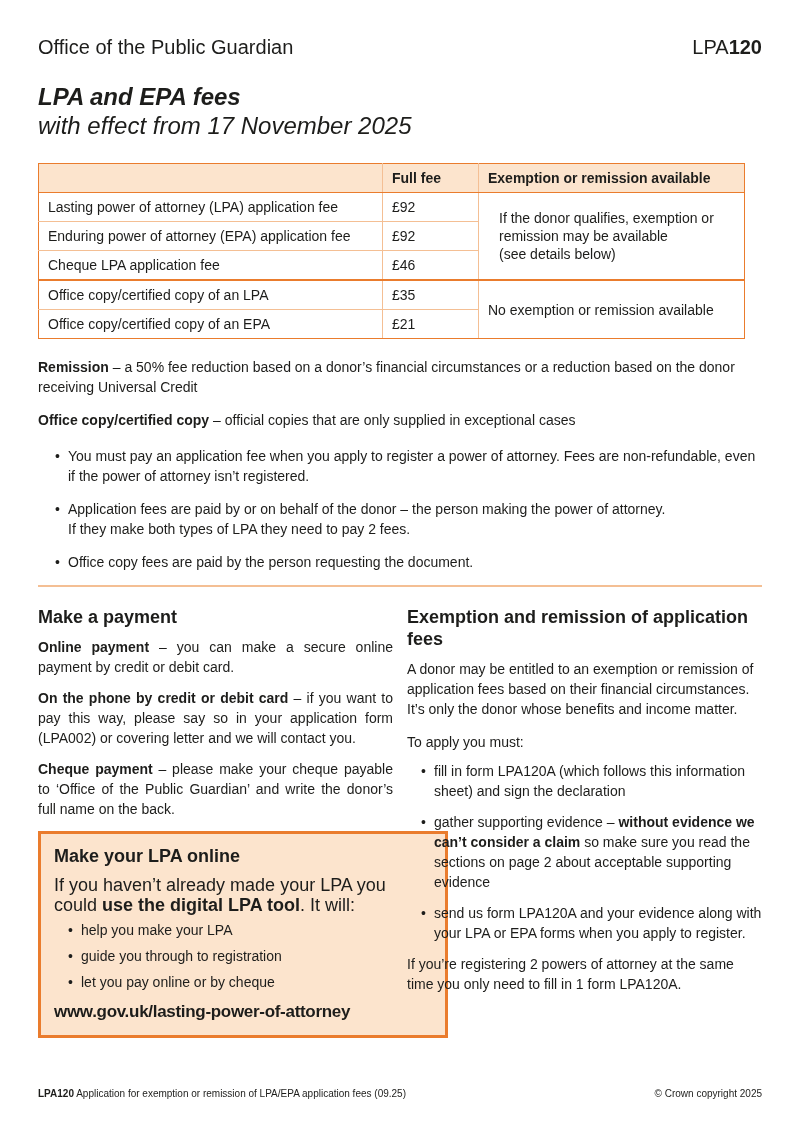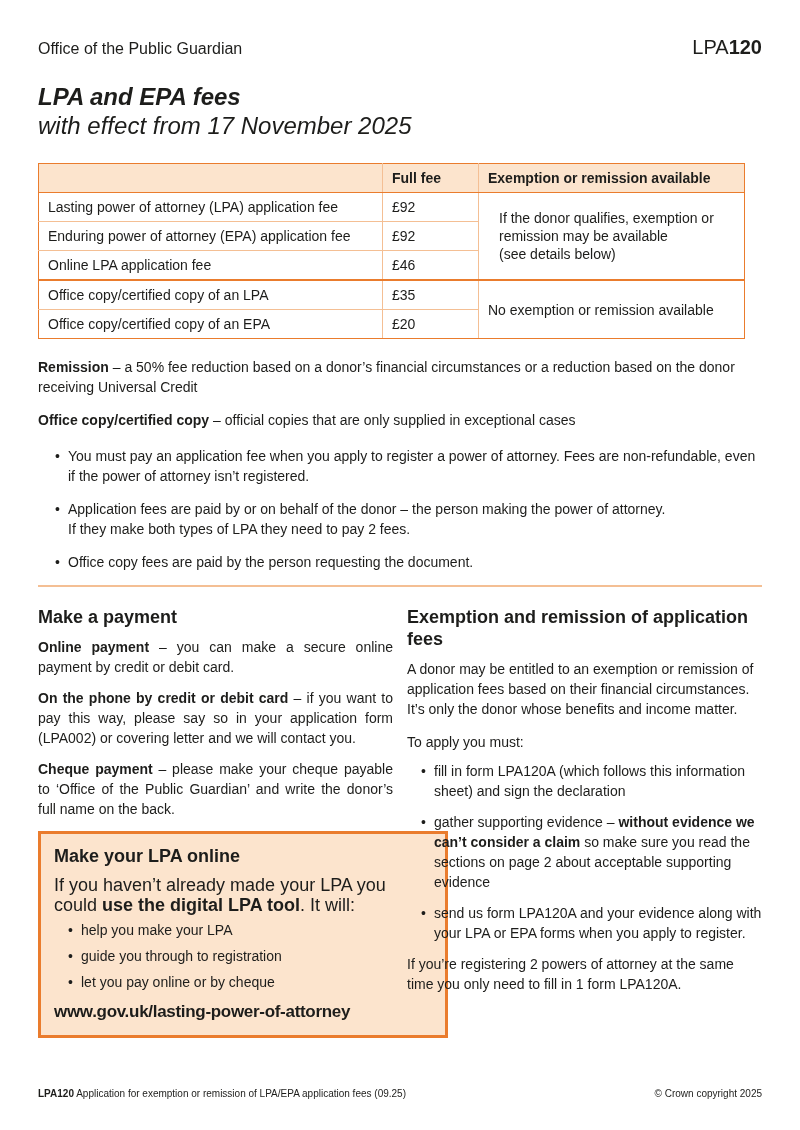--- a/index.html
+++ b/index.html
@@ -5,21 +5,21 @@
   html,body{margin:0;padding:0;background:#ffffff;}
   body{
     width:800px;height:1130px;position:relative;
     font-family:"Liberation Sans","DejaVu Sans",sans-serif;
     color:#1d1d1b;-webkit-font-smoothing:antialiased;
   }
   .page{position:relative;width:724px;margin:0 auto;padding-top:36px;}
 
   
   .doc-header{display:flex;justify-content:space-between;align-items:baseline;}
-  .org{font-size:16px;}
+  .org{font-size:20px;}
   .form-code{font-size:20px;}
   .form-code .num{font-weight:bold;}
   .title-block{margin-top:24px;font-style:italic;}
   .title{font-size:24px;font-weight:bold;line-height:28px;}
   .subtitle{font-size:24px;line-height:30px;}
 
   
   table.fees{
     border-collapse:collapse;margin-top:22px;width:649px;
     font-size:14px;table-layout:fixed;
@@ -100,31 +100,31 @@
       <td class="merged" rowspan="3" style="border-right:1.5px solid #ea7c2d;padding-left:20px;">
         <div>If the donor qualifies, exemption or remission may be available</div>
         <div>(see details below)</div>
       </td>
     </tr>
     <tr>
       <td style="border-left:1.5px solid #ea7c2d;border-bottom:1px solid #f4bf94;border-right:1px solid #f4bf94;">Enduring power of attorney (EPA) application fee</td>
       <td class="col-fee" style="border-bottom:1px solid #f4bf94;border-right:1px solid #f4bf94;">£92</td>
     </tr>
     <tr>
-      <td style="border-left:1.5px solid #ea7c2d;border-right:1px solid #f4bf94;">Online LPA application fee</td>
+      <td style="border-left:1.5px solid #ea7c2d;border-right:1px solid #f4bf94;">Cheque LPA application fee</td>
       <td class="col-fee" style="border-right:1px solid #f4bf94;">£46</td>
     </tr>
     <tr>
       <td style="border-top:2px solid #ea7c2d;border-left:1.5px solid #ea7c2d;border-bottom:1px solid #f4bf94;border-right:1px solid #f4bf94;">Office copy/certified copy of an LPA</td>
       <td class="col-fee" style="border-top:2px solid #ea7c2d;border-bottom:1px solid #f4bf94;border-right:1px solid #f4bf94;">£35</td>
       <td class="merged" rowspan="2" style="border-top:2px solid #ea7c2d;border-right:1.5px solid #ea7c2d;border-bottom:1.5px solid #ea7c2d;">No exemption or remission available</td>
     </tr>
     <tr>
       <td style="border-left:1.5px solid #ea7c2d;border-bottom:1.5px solid #ea7c2d;border-right:1px solid #f4bf94;">Office copy/certified copy of an EPA</td>
-      <td class="col-fee" style="border-bottom:1.5px solid #ea7c2d;border-right:1px solid #f4bf94;">£20</td>
+      <td class="col-fee" style="border-bottom:1.5px solid #ea7c2d;border-right:1px solid #f4bf94;">£21</td>
     </tr>
   </tbody>
     </table>
 
   <div class="defs">
     <p class="def"><b>Remission</b><span> – a 50% fee reduction based on a donor’s financial circumstances or a reduction based on the donor receiving Universal Credit</span></p>
     <p class="def"><b>Office copy/certified copy</b><span> – official copies that are only supplied in exceptional cases</span></p>
   </div>
 
   <div class="bullets-main">

